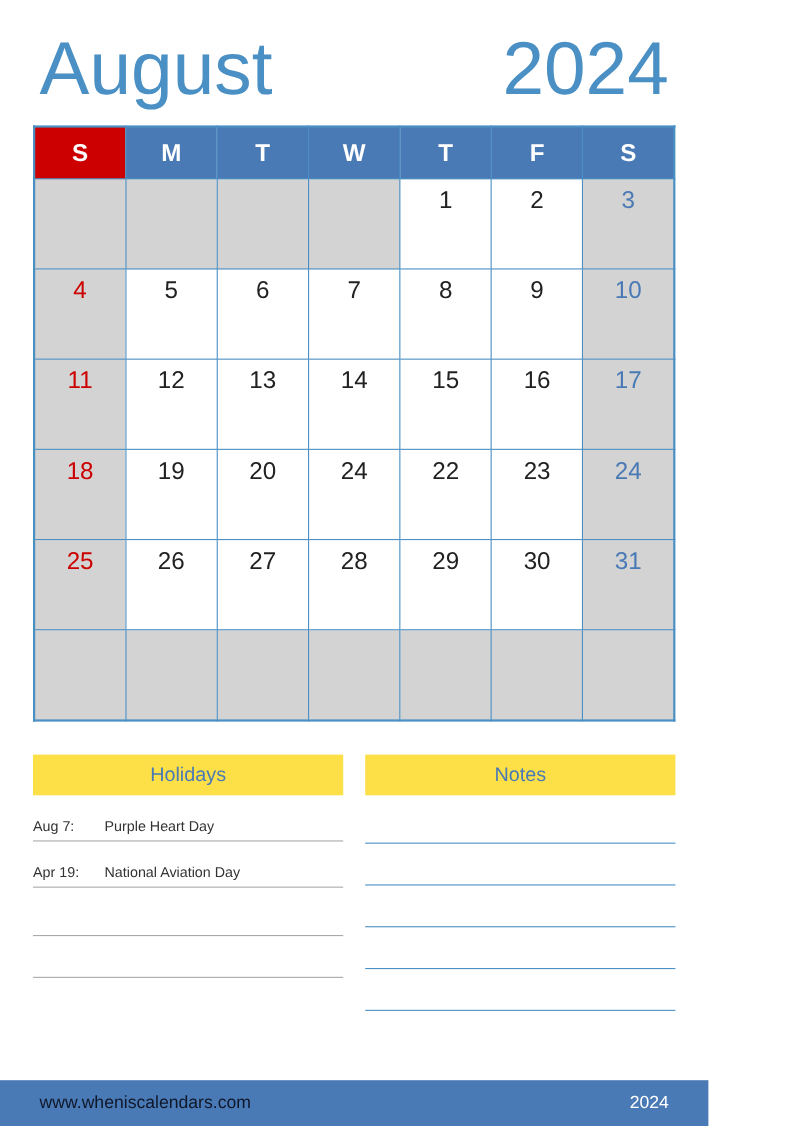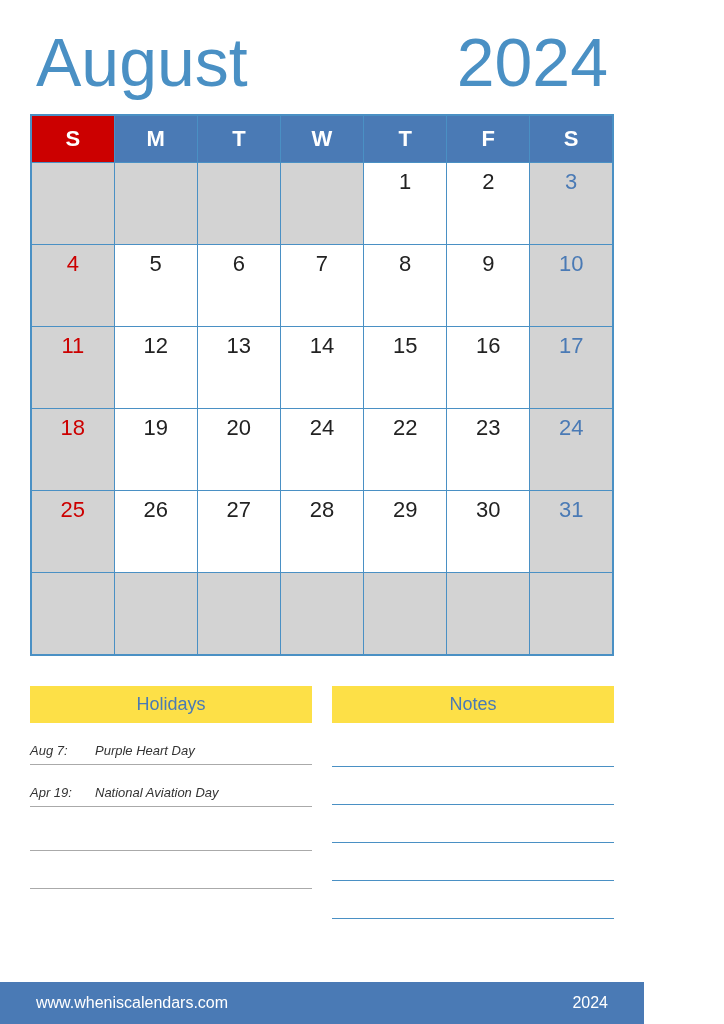--- a/index.html
+++ b/index.html
@@ -153,21 +153,20 @@
     }
 
     .note-line {
       border-bottom: 1px solid #4a90c4;
       height: 30px;
       margin-bottom: 8px;
     }
 
     .holidays-lines {
       margin-top: 4px;
-      font-style: italic;
     }
 
     .holiday-spacer {
       height: 14px;
     }
 
     .empty-line {
       border-bottom: 1px solid #aaa;
       height: 30px;
       margin-bottom: 8px;
@@ -180,21 +179,21 @@
       justify-content: space-between;
       align-items: center;
       padding: 12px 36px;
       position: absolute;
       bottom: 0;
       left: 0;
       right: 0;
     }
 
     .footer-url {
-      color: #ffffff;
+      color: #0f172a;
       font-size: 16px;
     }
 
     .footer-year {
       color: #ffffff;
       font-size: 16px;
     }
   </style>
 </head>
 <body>

